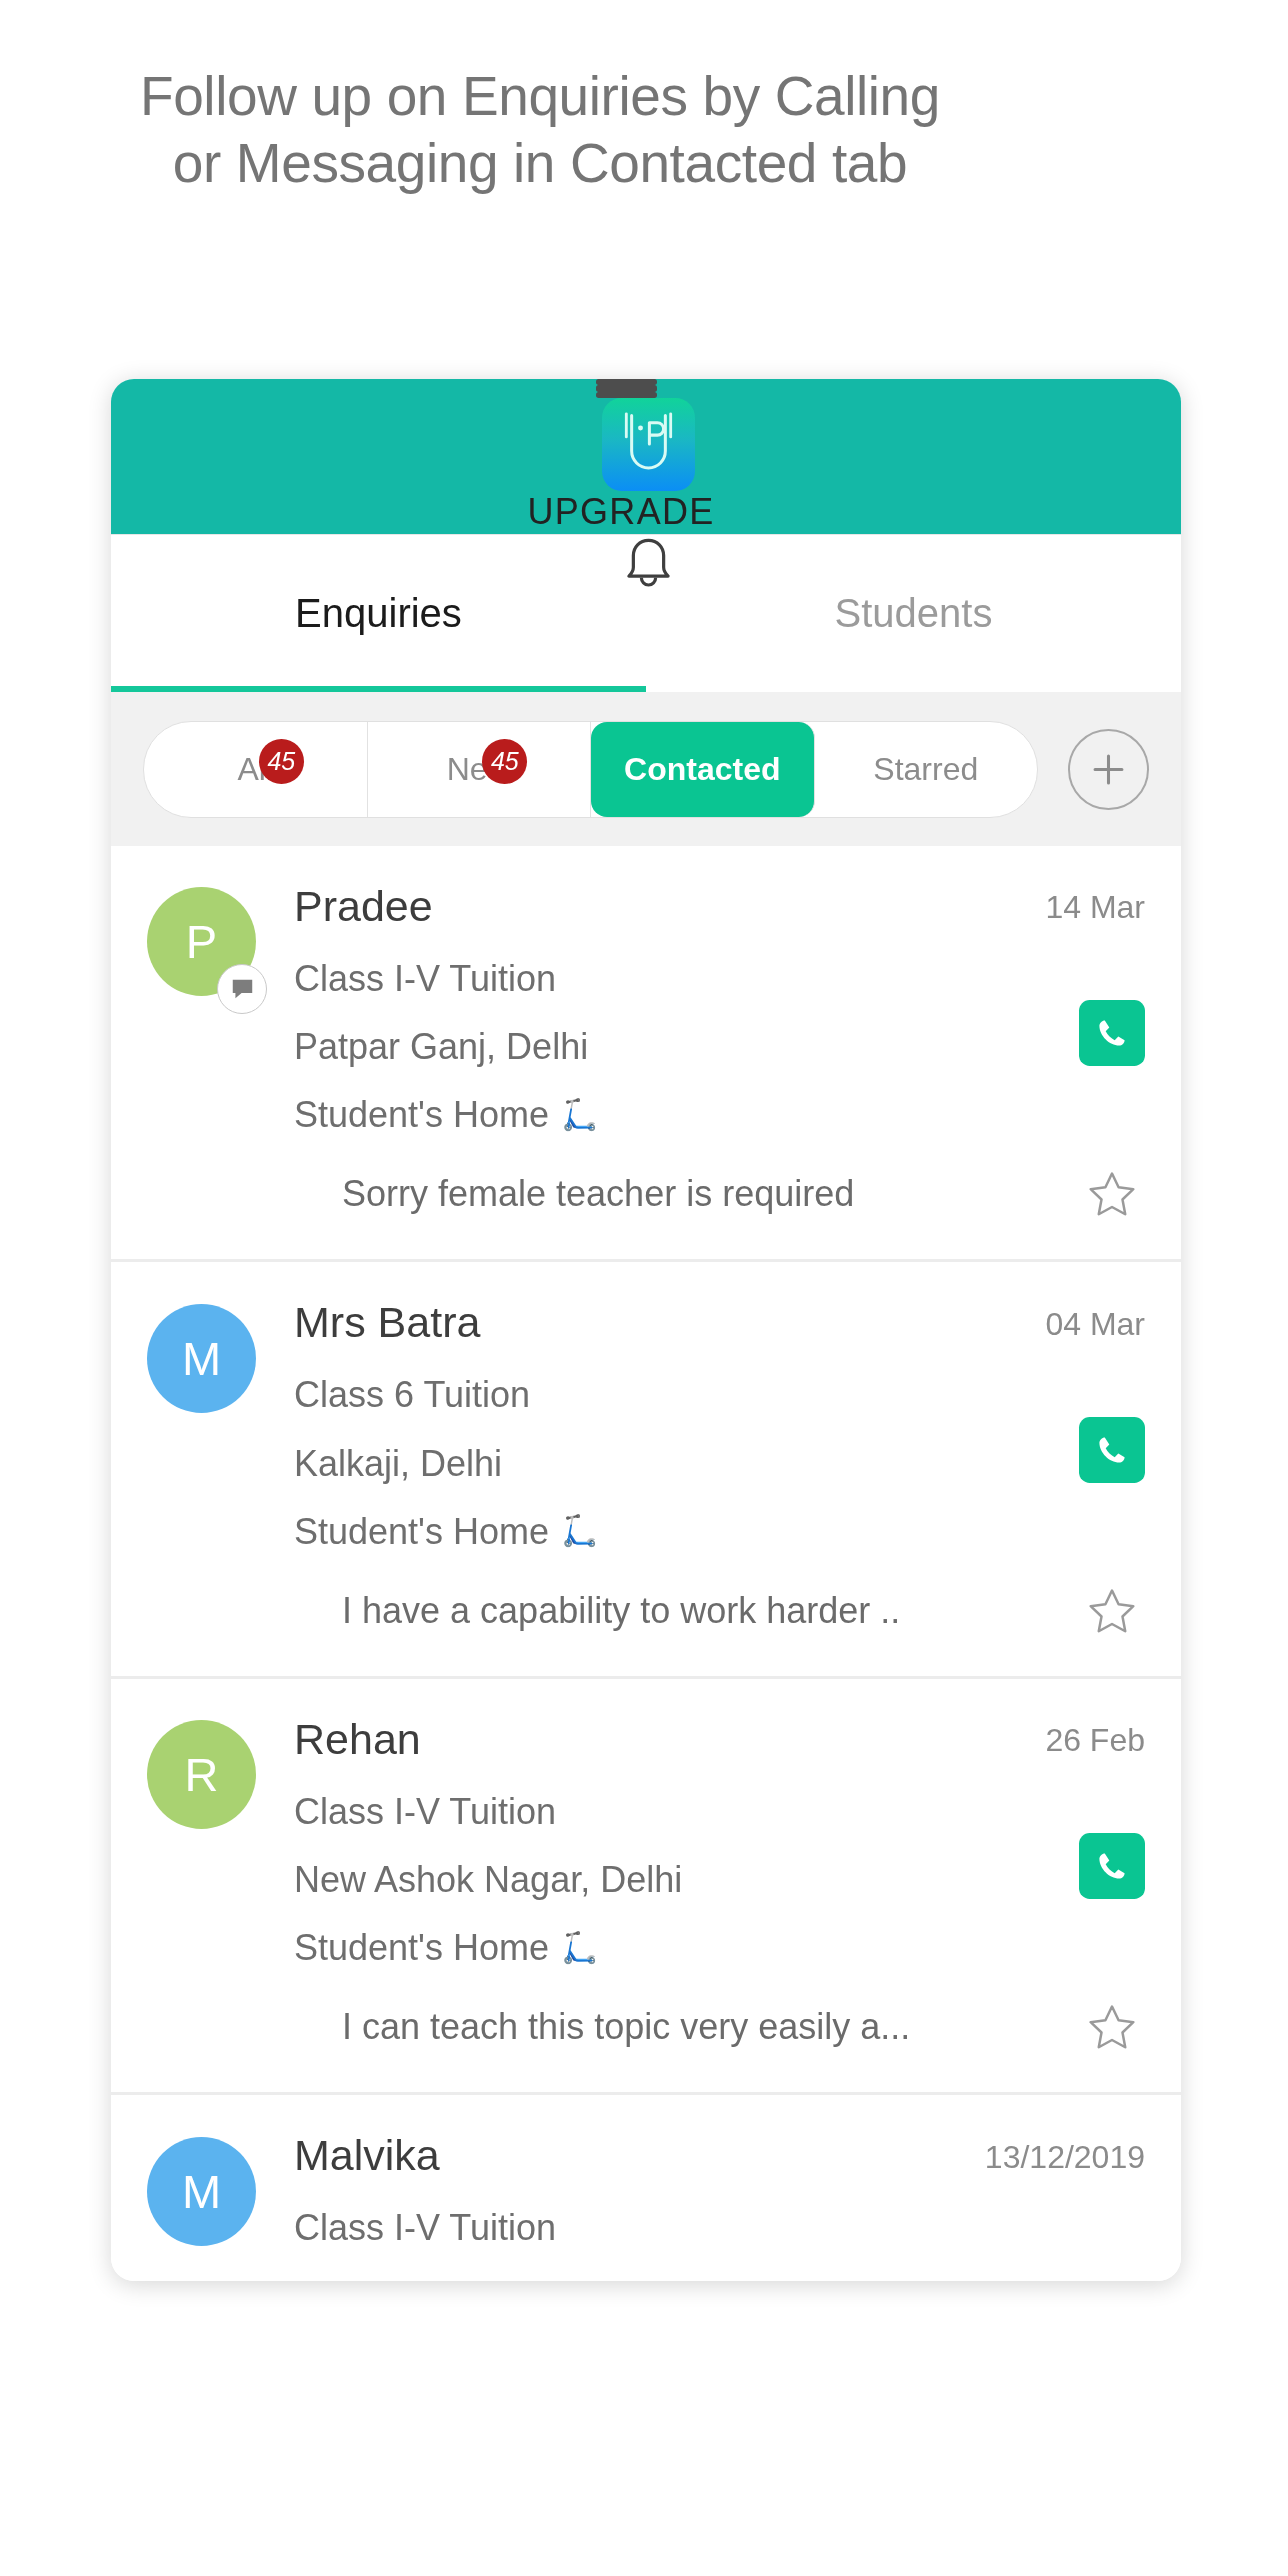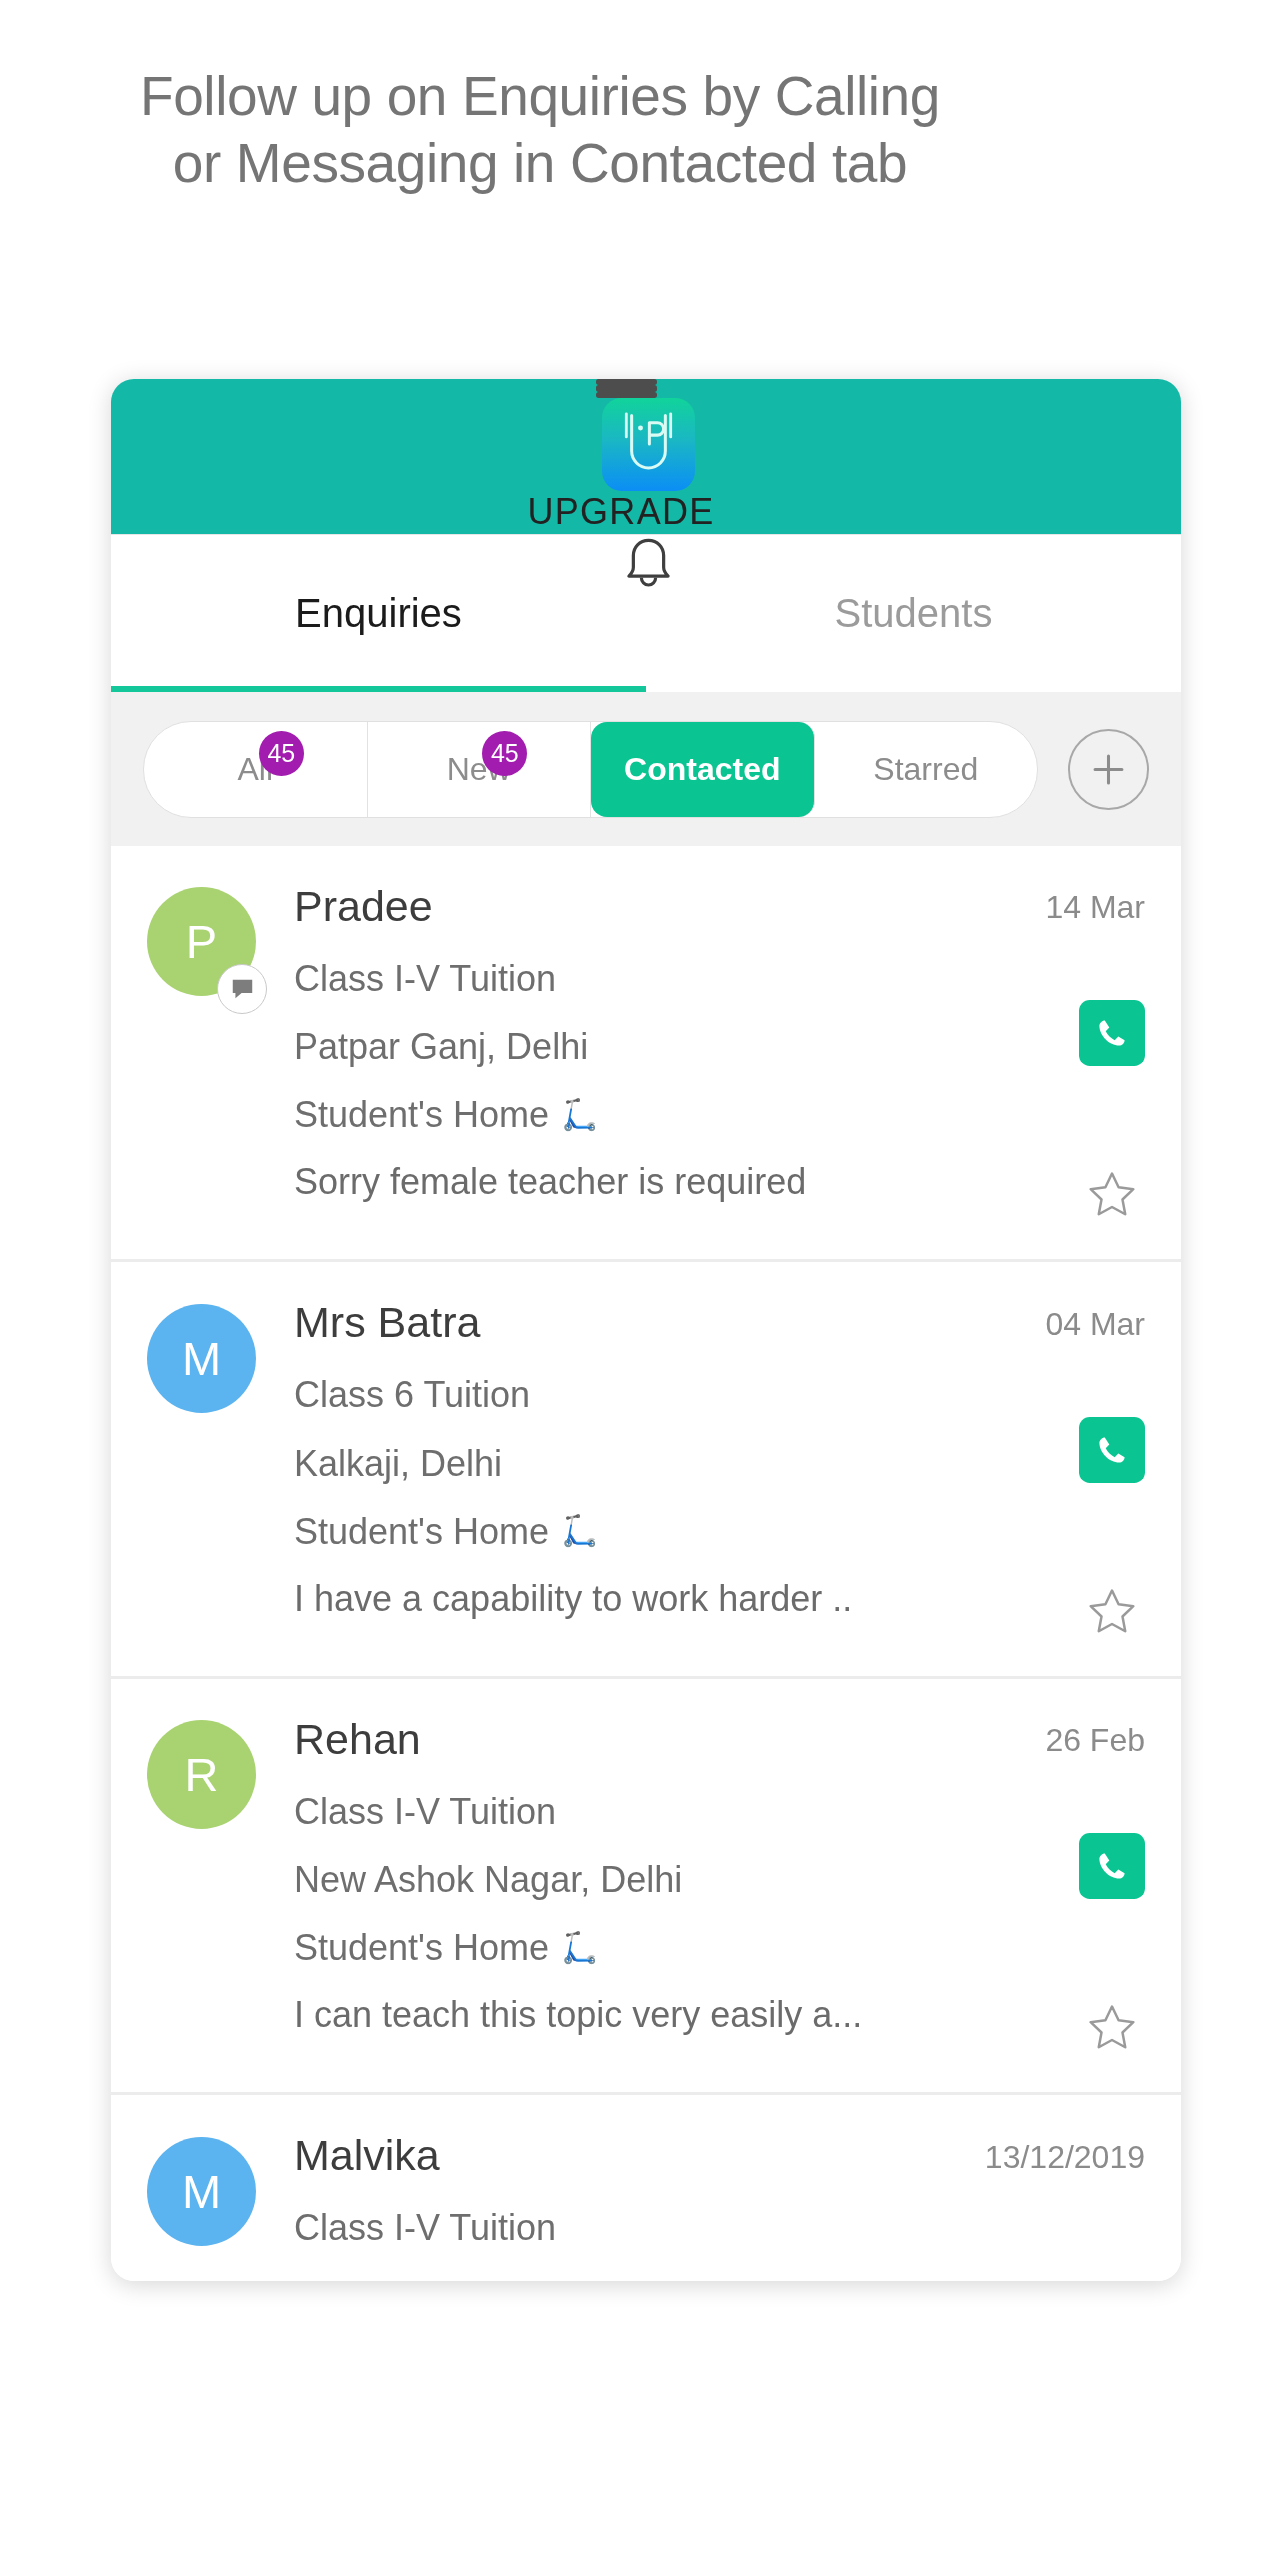--- a/index.html
+++ b/index.html
@@ -141,33 +141,34 @@
   }
   .segment-item:last-child { border-right: none; }
   .segment-item.active {
     background: #0ac592;
     color: #ffffff;
     font-weight: bold;
     border-radius: 16px;
   }
   .seg-badge {
     position: absolute;
-    top: 9px;
+    top: 17px;
     left: 50%;
     margin-left: 3.6px;
     min-width: 45px;
     height: 45px;
     padding: 0 7.2px;
     border-radius: 22.4px;
-    background: #a21caf;
+    background: #b91c1c;
     color: #ffffff;
     font-size: 25px;
     display: flex;
     align-items: center;
     justify-content: center;
+    font-style: italic;
   }
   .add-btn {
     width: 81px;
     height: 81px;
     margin-left: 30px;
     border-radius: 50%;
     border: 2.7px solid #a8a8a8;
     display: flex;
     align-items: center;
     justify-content: center;
@@ -238,21 +239,21 @@
     white-space: nowrap;
     overflow: hidden;
   }
   .sub-line.with-icon { display: flex; align-items: center; gap: 12.5px; }
   .msg-line {
     font-size: 36px;
     color: #6b6b6b;
     white-space: nowrap;
     overflow: hidden;
   }
-  .row-line.msg-row { margin-top: 25px; align-items: flex-start; }
+  .row-line.msg-row { margin-top: 25px; align-items: center; margin-left: 48px; }
 
   .call-btn {
     width: 66px;
     height: 66px;
     border-radius: 10.7px;
     background: #0ac592;
     display: flex;
     align-items: center;
     justify-content: center;
     flex: none;

